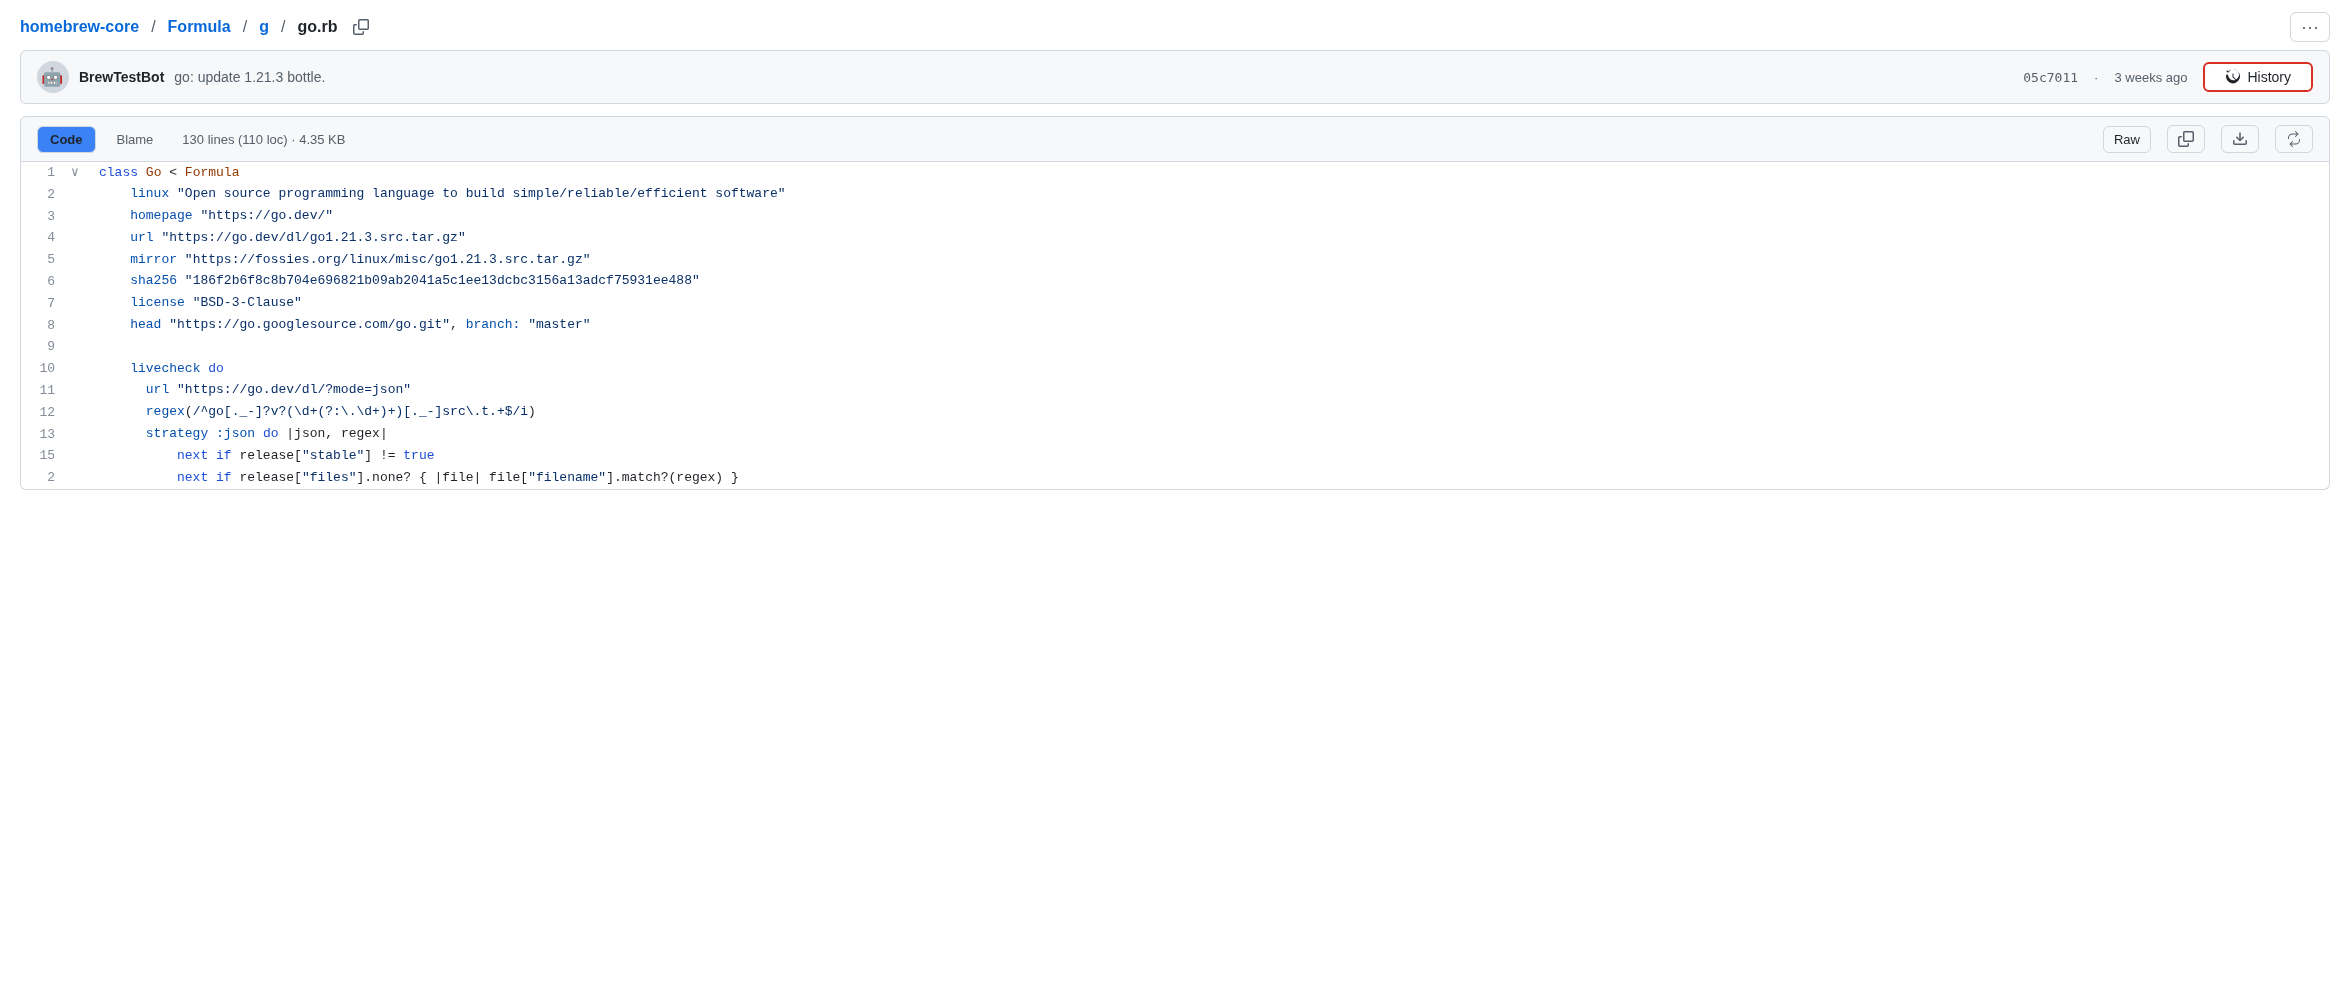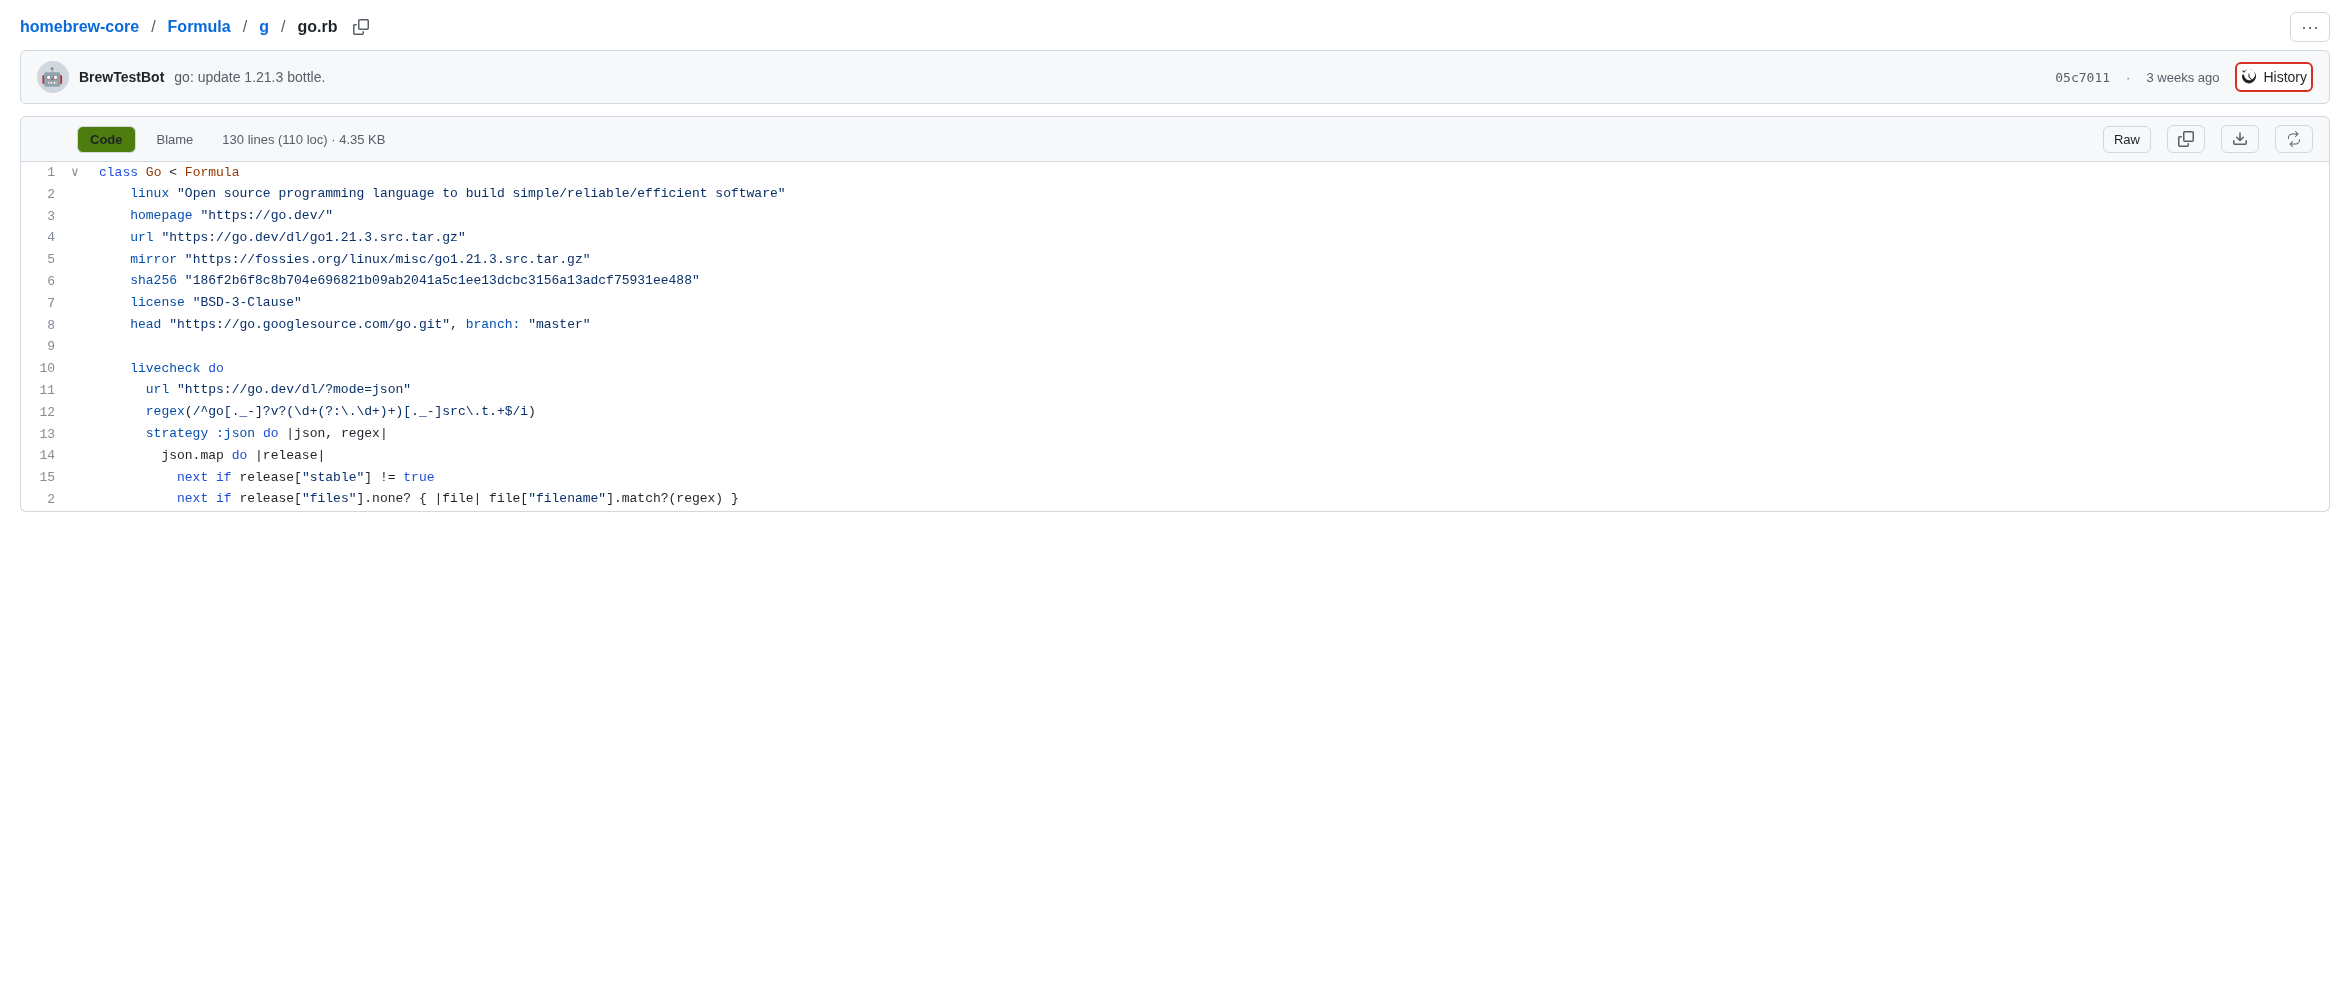--- a/index.html
+++ b/index.html
@@ -112,21 +112,21 @@
     .commit-time {
       color: #57606a;
       font-size: 13px;
     }
     .history-btn {
       display: flex;
       align-items: center;
       gap: 6px;
       border: 2px solid #d93026;
       border-radius: 6px;
-      padding: 5px 4px;
+      padding: 5px 20px;
       background: #fff;
       cursor: pointer;
       color: #1f2328;
       font-size: 14px;
       font-weight: 500;
     }
 
     
     .file-toolbar {
       display: flex;
@@ -149,24 +149,23 @@
       padding: 5px 12px;
       border-radius: 6px;
       border: 1px solid #d0d7de;
       cursor: pointer;
       font-size: 13px;
       background: #fff;
       font-weight: 500;
       color: #1f2328;
     }
     .tab-btn.active {
-      background: #4d7c0f;
+      background: #3b82f6;
       font-weight: 600;
       border-color: #d0d7de;
-      margin-left: 40px;
     }
     .tab-btn.inactive {
       background: transparent;
       border-color: transparent;
       color: #57606a;
     }
     .file-meta {
       color: #57606a;
       font-size: 13px;
       margin-left: 8px;
@@ -393,25 +392,20 @@
         <td class="line-expand"></td>
         <td class="line-code">      <span class="sym">regex</span>(<span class="str">/^go[._-]?v?(\d+(?:\.\d+)+)[._-]src\.t.+$/i</span>)</td>
       </tr>
 
       <tr>
         <td class="line-num">13</td>
         <td class="line-expand"></td>
         <td class="line-code">      <span class="sym">strategy</span> <span class="sym">:json</span> <span class="kw">do</span> |json, regex|</td>
       </tr>
 
-      <tr>
-        <td class="line-num">14</td>
-        <td class="line-expand"></td>
-        <td class="line-code">        json.map <span class="kw">do</span> |release|</td>
-      </tr>
 
       <tr>
         <td class="line-num">15</td>
         <td class="line-expand"></td>
         <td class="line-code">          <span class="kw">next</span> <span class="kw">if</span> release[<span class="str">"stable"</span>] != <span class="kw">true</span></td>
       </tr>
 
       <tr>
         <td class="line-num">2</td>
         <td class="line-expand"></td>

